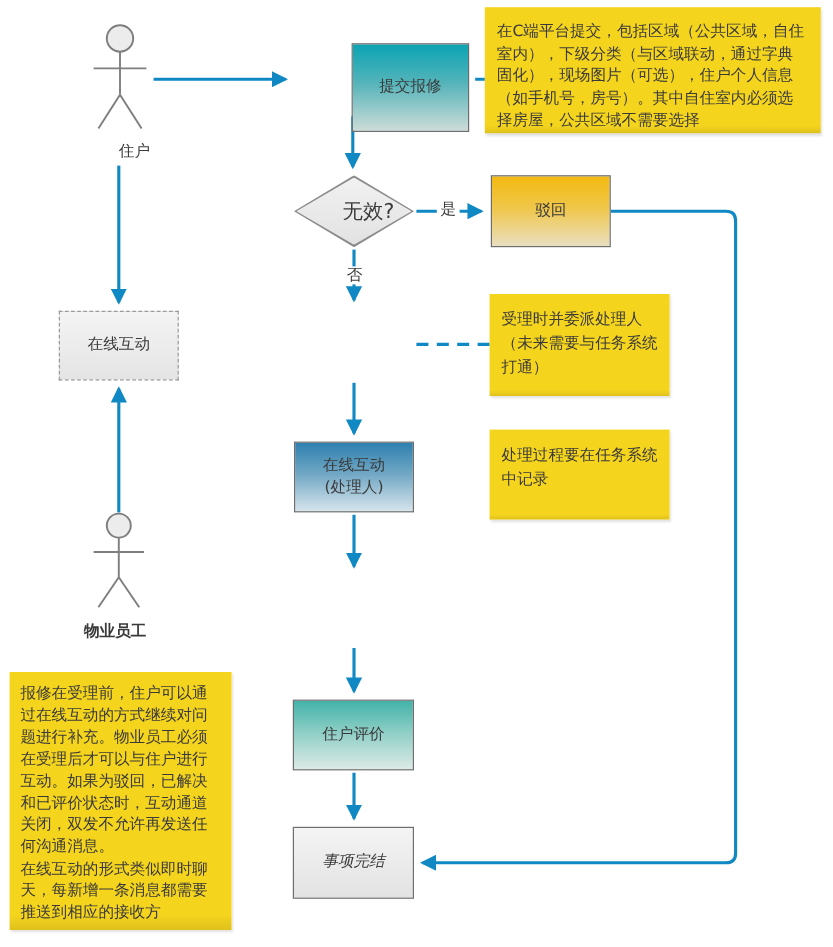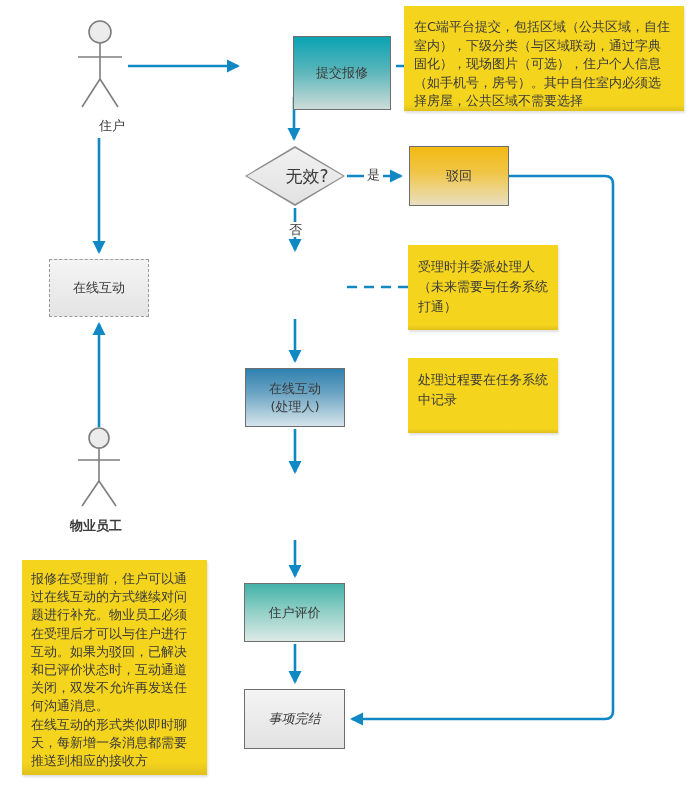--- a/index.html
+++ b/index.html
@@ -113,21 +113,21 @@
 （如手机号，房号）。其中自住室内必须选
 择房屋，公共区域不需要选择</div>
 
   <div class="note small" style="left:408px;top:245px;width:150px;height:85px;">受理时并委派处理人
 （未来需要与任务系统
 打通）</div>
 
   <div class="note small" style="left:408px;top:358px;width:150px;height:75px;">处理过程要在任务系统
 中记录</div>
 
-  <div class="note left" style="left:22px;top:560px;width:185px;height:215px;">报修在受理前，住户可以通
+  <div class="note left" style="left:8px;top:560px;width:185px;height:215px;">报修在受理前，住户可以通
 过在线互动的方式继续对问
 题进行补充。物业员工必须
 在受理后才可以与住户进行
 互动。如果为驳回，已解决
 和已评价状态时，互动通道
 关闭，双发不允许再发送任
 何沟通消息。
 在线互动的形式类似即时聊
 天，每新增一条消息都需要
 推送到相应的接收方</div>

